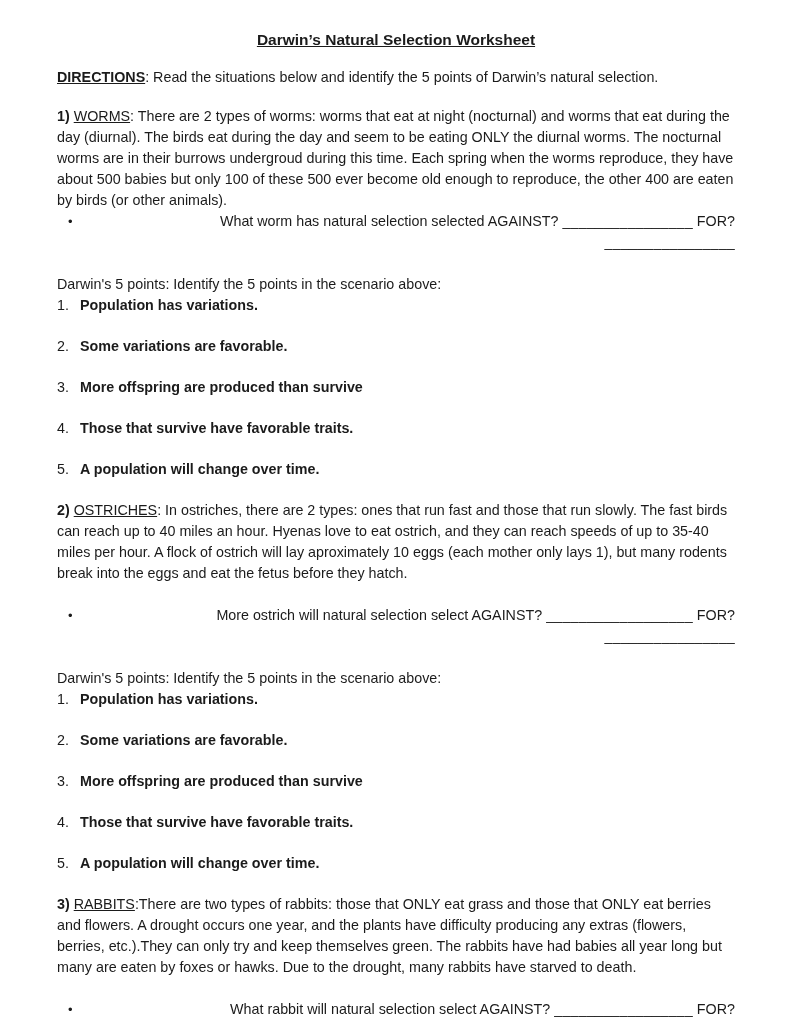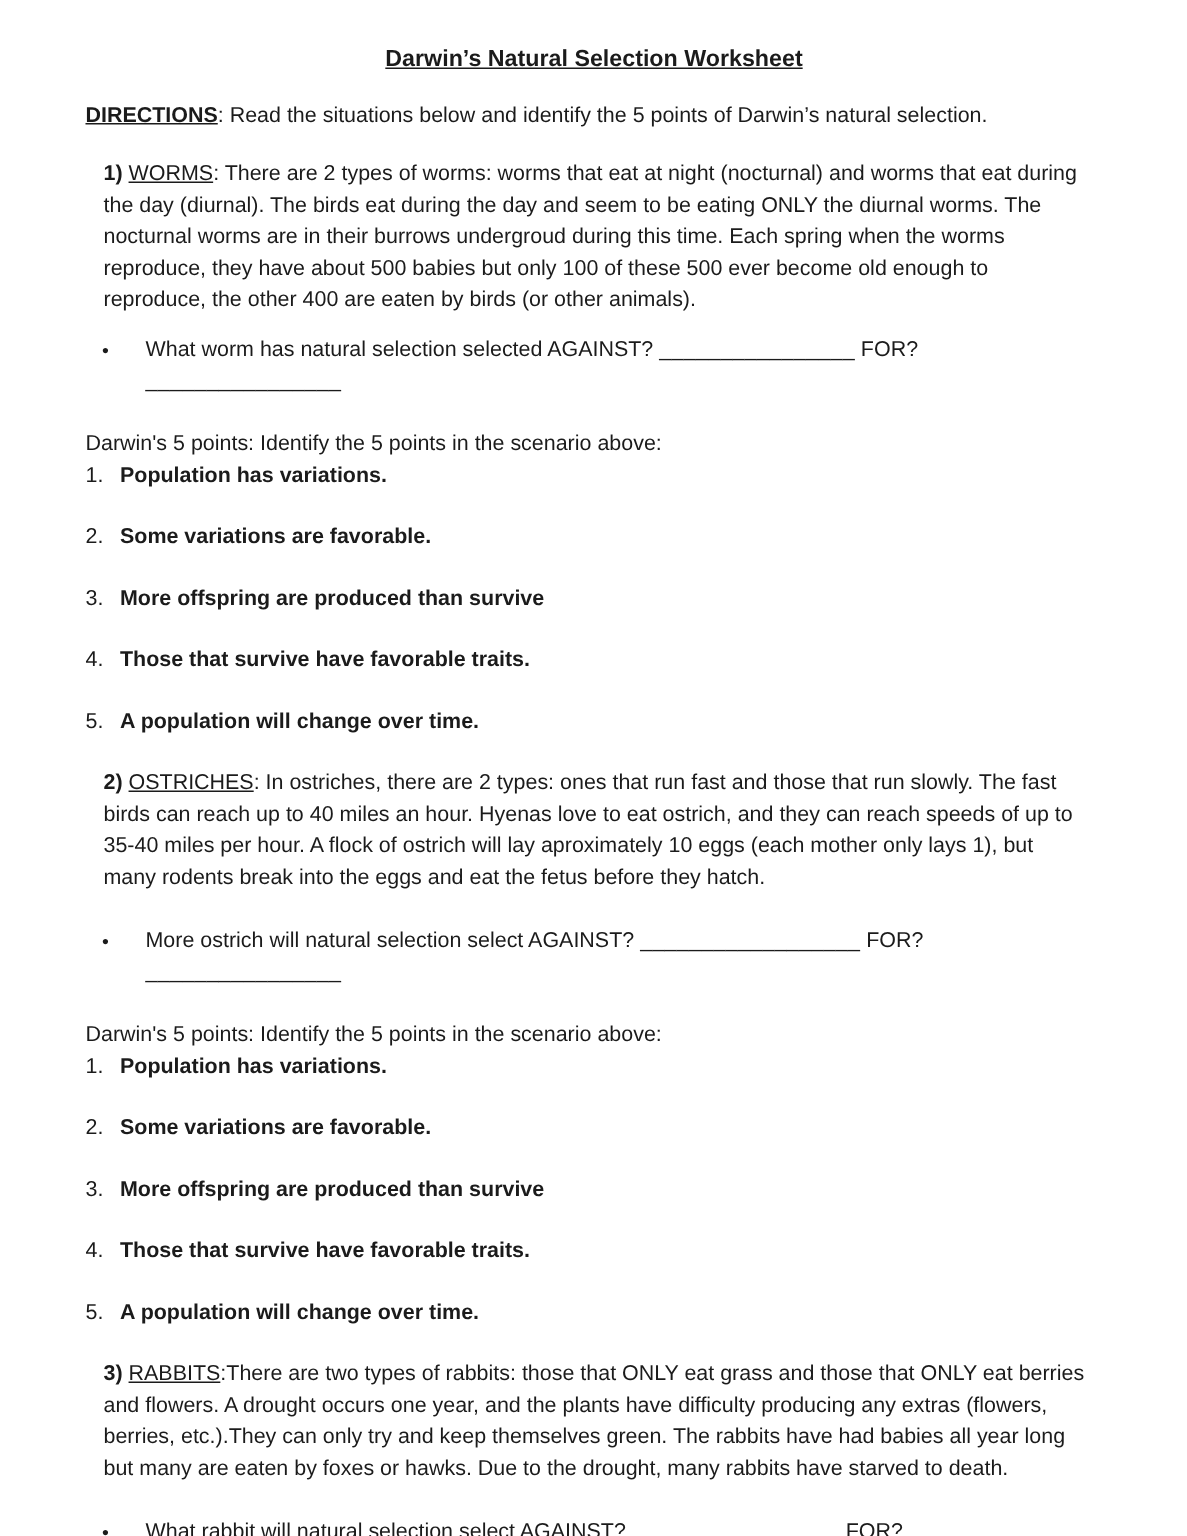--- a/index.html
+++ b/index.html
@@ -20,34 +20,34 @@
   .title {
     font-size: 15.5px;
     font-weight: bold;
     text-decoration: underline;
     text-align: center;
     margin: 0 0 17px 0;
   }
   .directions { margin: 0 0 18px 0; }
   .bold-underline { font-weight: bold; text-decoration: underline; }
   .u { text-decoration: underline; }
-  .para { margin: 12px; }
+  .para { margin: 0; }
   .num { font-weight: bold; }
   .bullet-row {
     display: flex;
     margin: 0;
     padding-left: 11px;
   }
   .bullet-row.gap { margin-top: 21px; }
   .bullet-glyph {
     width: 29px;
     flex: 0 0 29px;
     font-size: 13px;
   }
-  .q { flex: 1 1 auto; }
+  .q { flex: 1 1 auto; text-align: right; }
   .blank { letter-spacing: 0.2px; white-space: nowrap; }
   .points { margin-top: 21px; }
   .points-heading { font-weight: normal; margin: 0; }
   .points-list { list-style: none; margin: 0; padding: 0; }
   .point { display: flex; margin: 0 0 20px 0; }
   .pnum { width: 23px; flex: 0 0 23px; }
   .ptext { flex: 1 1 auto; font-weight: bold; }
 </style>
 </head>
 <body>

